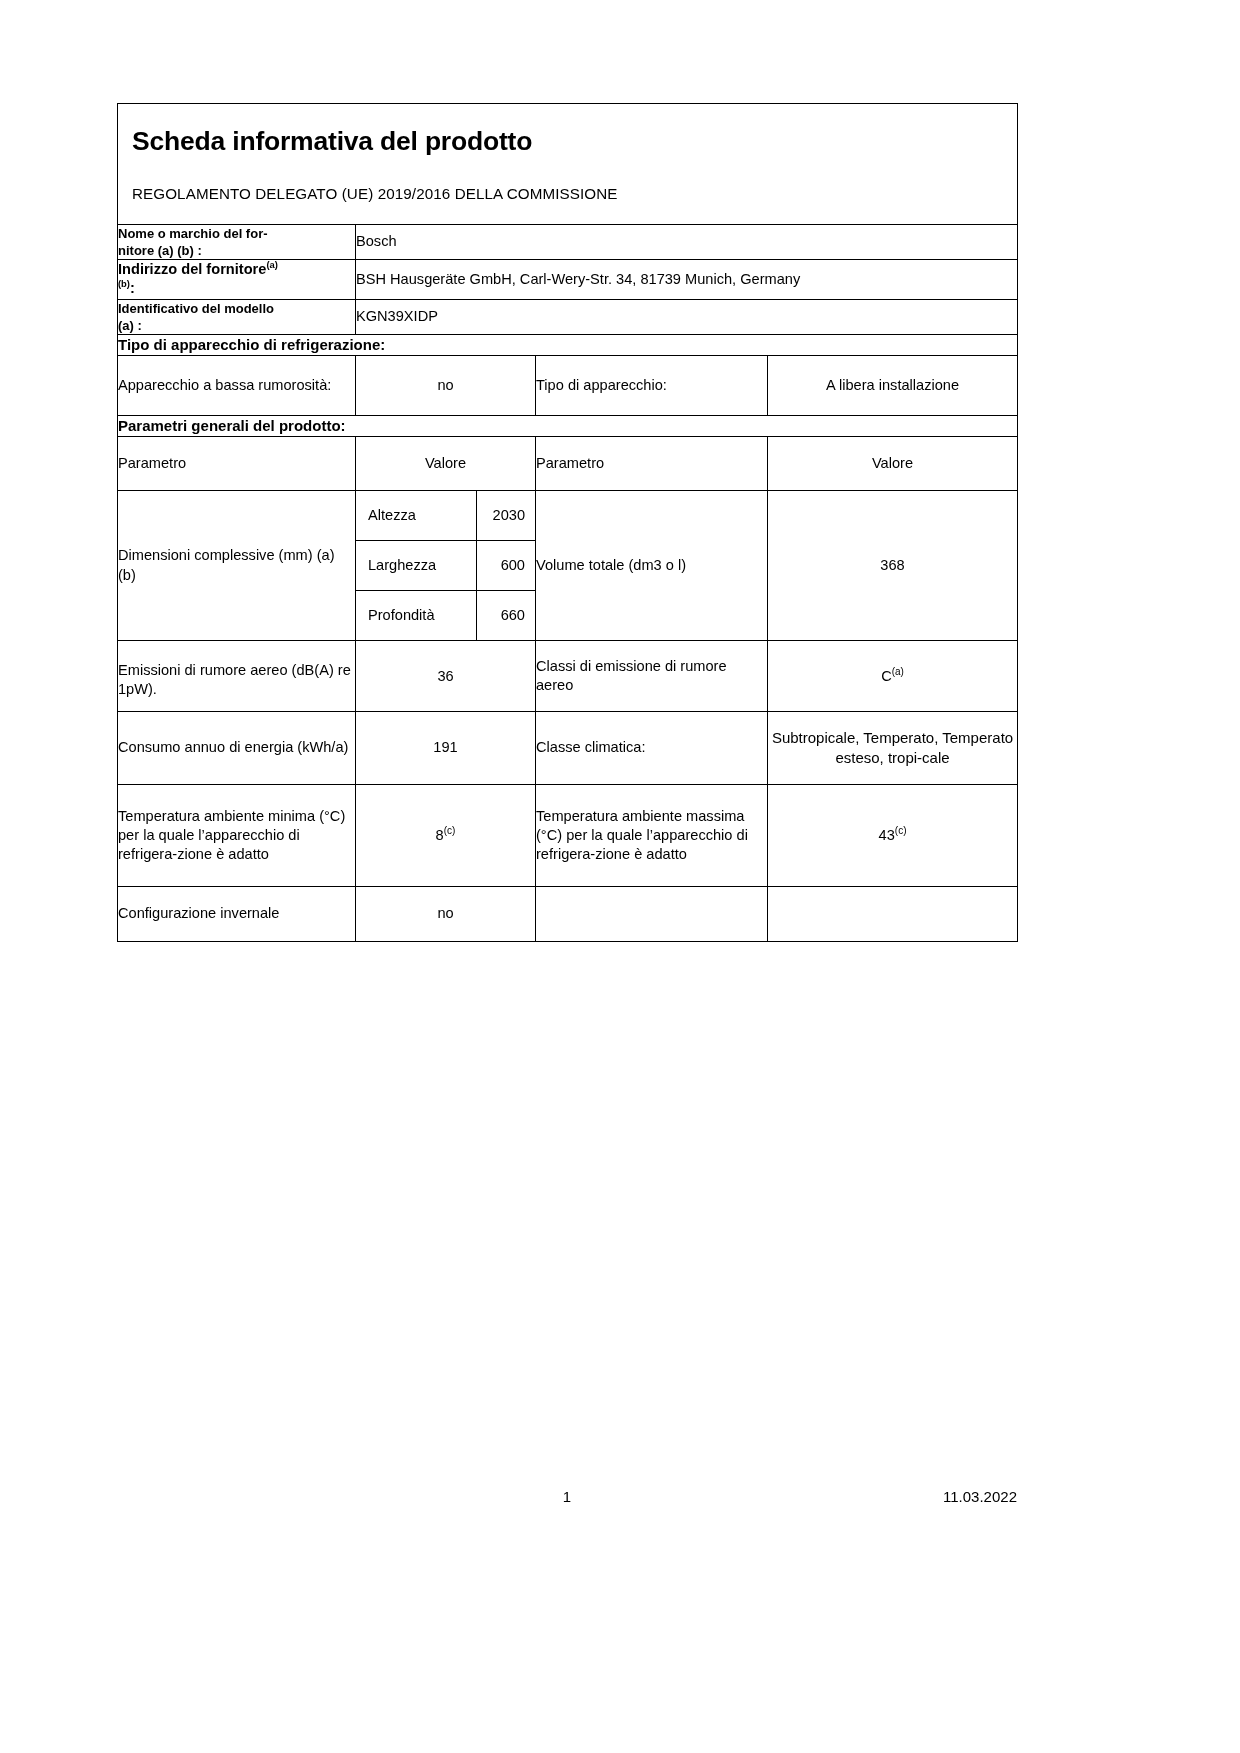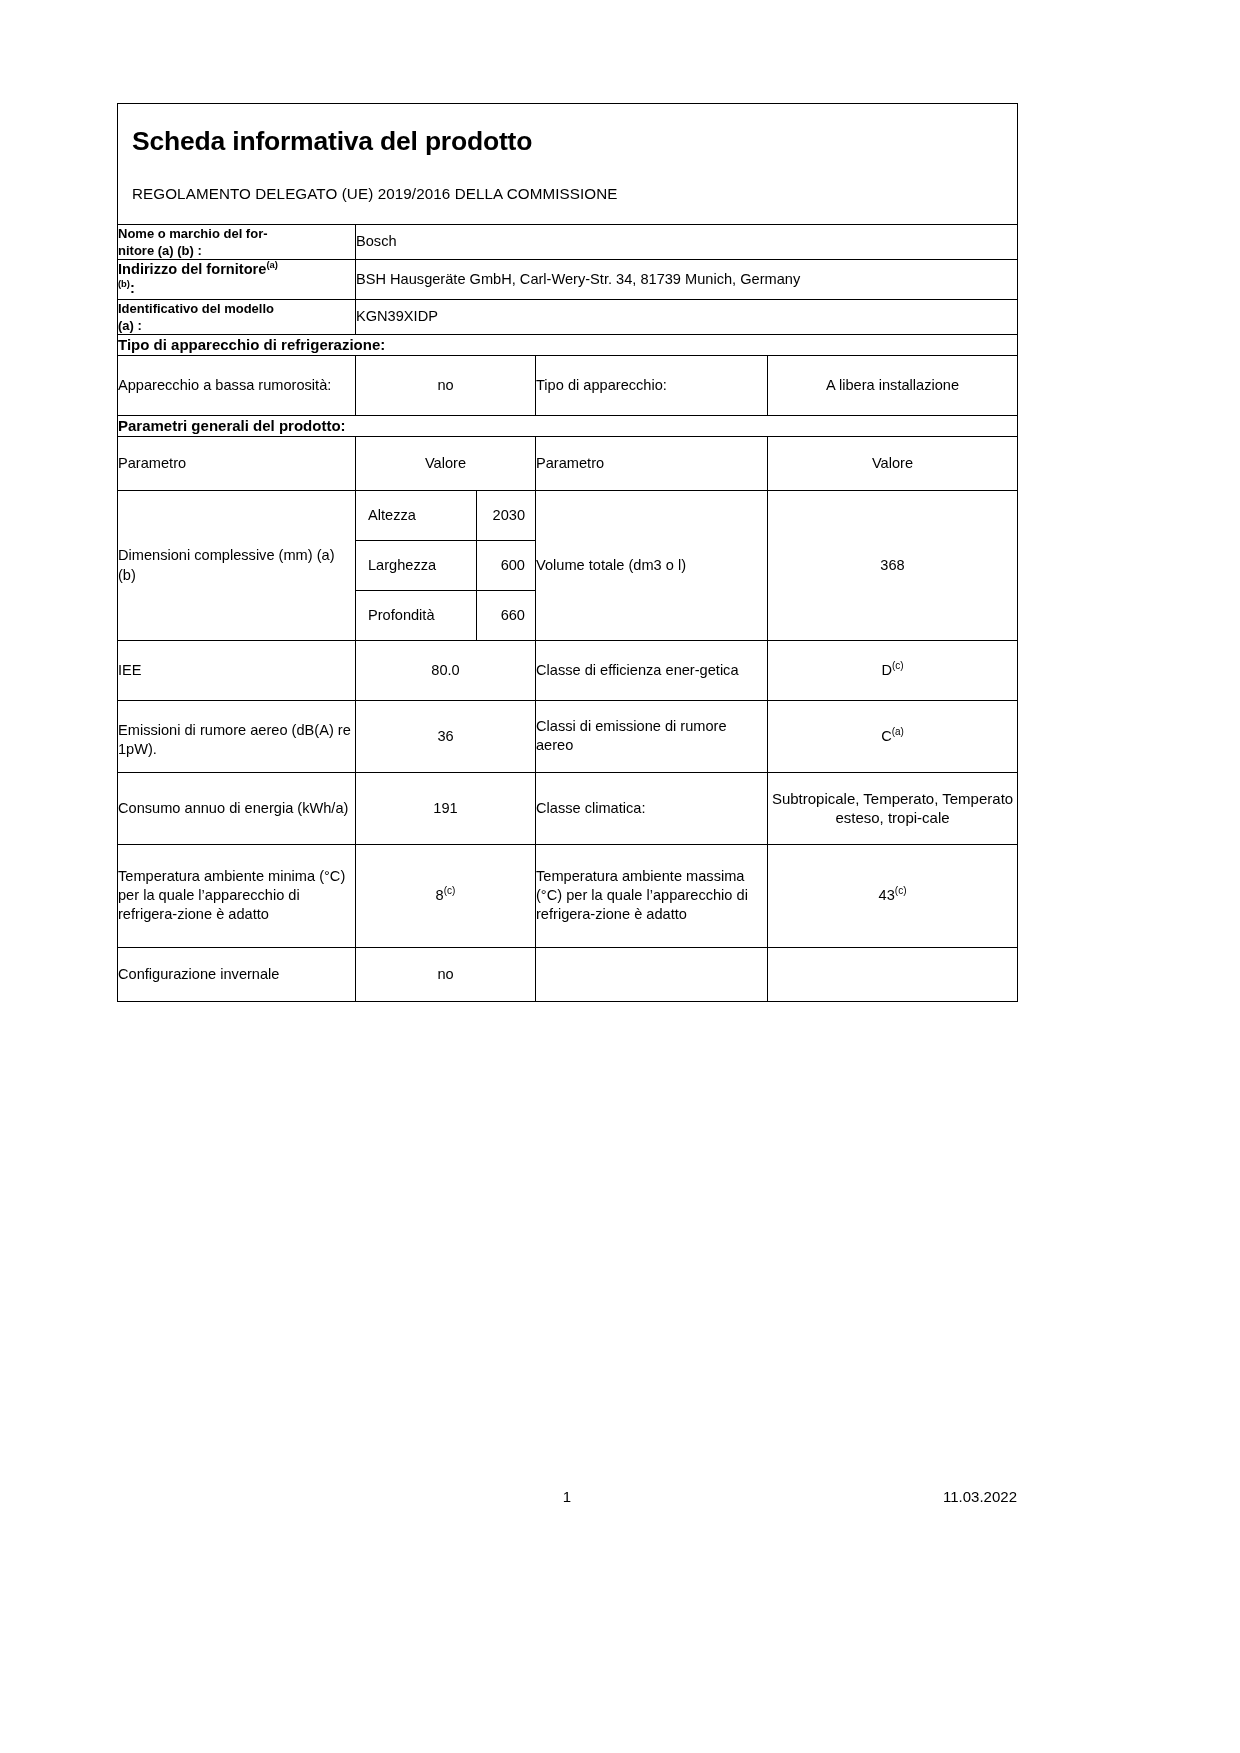--- a/index.html
+++ b/index.html
@@ -233,26 +233,20 @@
               <td class="dim-name">Profondità</td>
               <td class="dim-val">660</td>
             </tr>
           </tbody>
               </table>
         </td>
         <td class="param-lbl">Volume totale (dm3 o l)</td>
         <td class="val center">368</td>
       </tr>
 
-      <tr>
-        <td class="param-lbl" style="padding-top:20px;padding-bottom:20px;">IEE</td>
-        <td class="val center" colspan="2">80.0</td>
-        <td class="param-lbl">Classe di efficienza ener-getica</td>
-        <td class="val center"><span>D</span><sup class="sup-inline">(c)</sup></td>
-      </tr>
 
       <tr>
         <td class="param-lbl" style="padding-top:20px;padding-bottom:12px;">Emissioni di rumore aereo (dB(A) re 1pW).</td>
         <td class="val center" colspan="2">36</td>
         <td class="param-lbl">Classi di emissione di rumore aereo</td>
         <td class="val center"><span>C</span><sup class="sup-inline">(a)</sup></td>
       </tr>
 
       <tr>
         <td class="param-lbl" style="padding-top:26px;padding-bottom:26px;">Consumo annuo di energia (kWh/a)</td>

